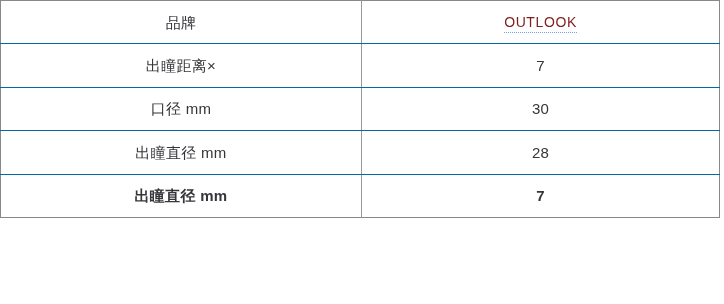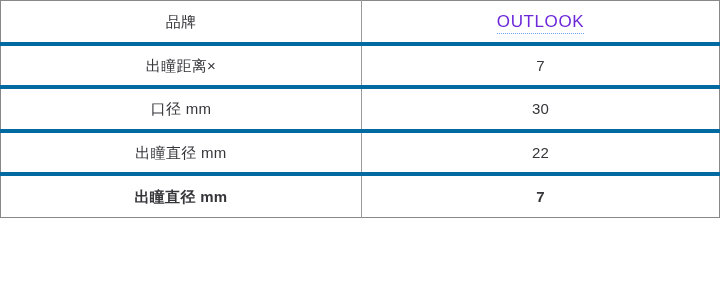--- a/index.html
+++ b/index.html
@@ -32,21 +32,21 @@
     border-right: 1px solid #888888;
     border-bottom: 1px solid #888888;
     background: #ffffff;
   }
 
   table.spec-table tr {
     height: 43.4px;
   }
 
   table.spec-table td {
-    border-bottom: 4px solid #0369a1;
+    border-bottom: 1px solid #0369a1;
     border-right: 1px solid #9a9a9a;
     text-align: center;
     vertical-align: middle;
     color: #35353a;
     font-size: 15px;
     line-height: 1.4;
     padding: 0 6px;
     background: #ffffff;
   }
 
@@ -56,26 +56,26 @@
   }
 
   table.spec-table td.value-cell {
     border-right: none;
   }
 
   col.label-col { width: 361px; }
   col.value-col { width: 358px; }
 
   .brand-link {
-    color: #6d28d9;
+    color: #7f1d1d;
     text-decoration: none;
     border-bottom: 1px dotted #6fa3f0;
     padding-bottom: 2px;
     letter-spacing: 0.6px;
-    font-size: 17px;
+    font-size: 14px;
     cursor: pointer;
   }
 
   .label-text {
     letter-spacing: 0.3px;
   }
 
   .value-text {
     letter-spacing: 0.2px;
   }
@@ -118,21 +118,21 @@
           <span class="value-text">30</span>
         </td>
       </tr>
 
 
       <tr>
         <td class="label-cell">
           <span class="label-text">出瞳直径 mm</span>
         </td>
         <td class="value-cell">
-          <span class="value-text">22</span>
+          <span class="value-text">28</span>
         </td>
       </tr>
 
       <tr>
         <td class="label-cell">
           <span class="label-text">出瞳直径 mm</span>
         </td>
         <td class="value-cell">
           <span class="value-text">7</span>
         </td>

